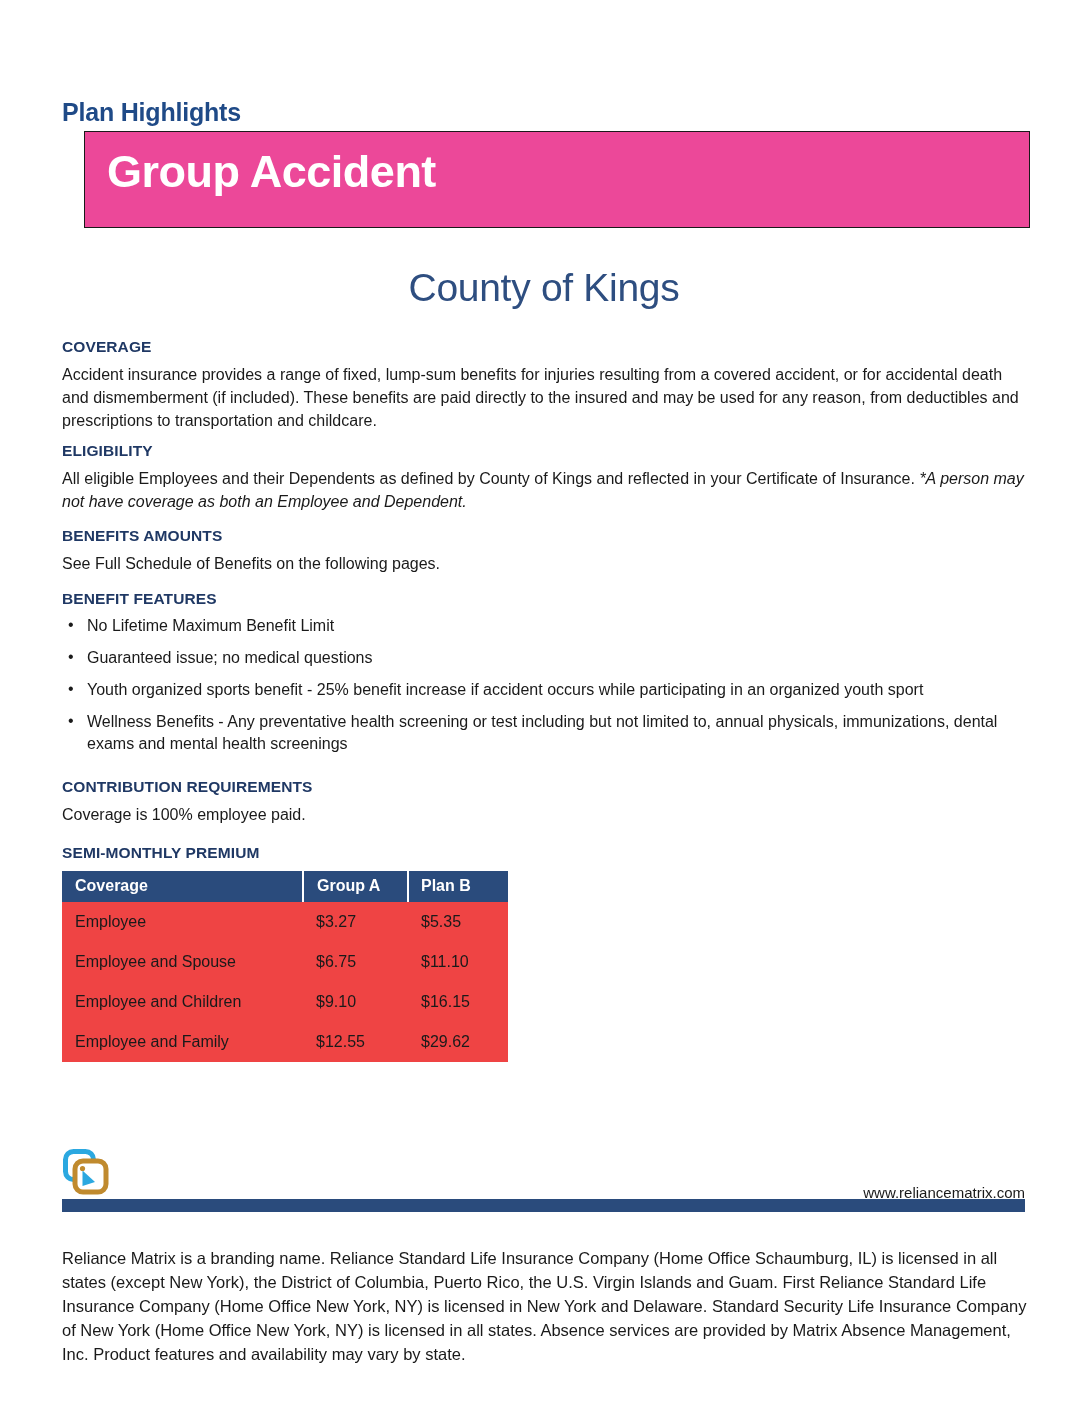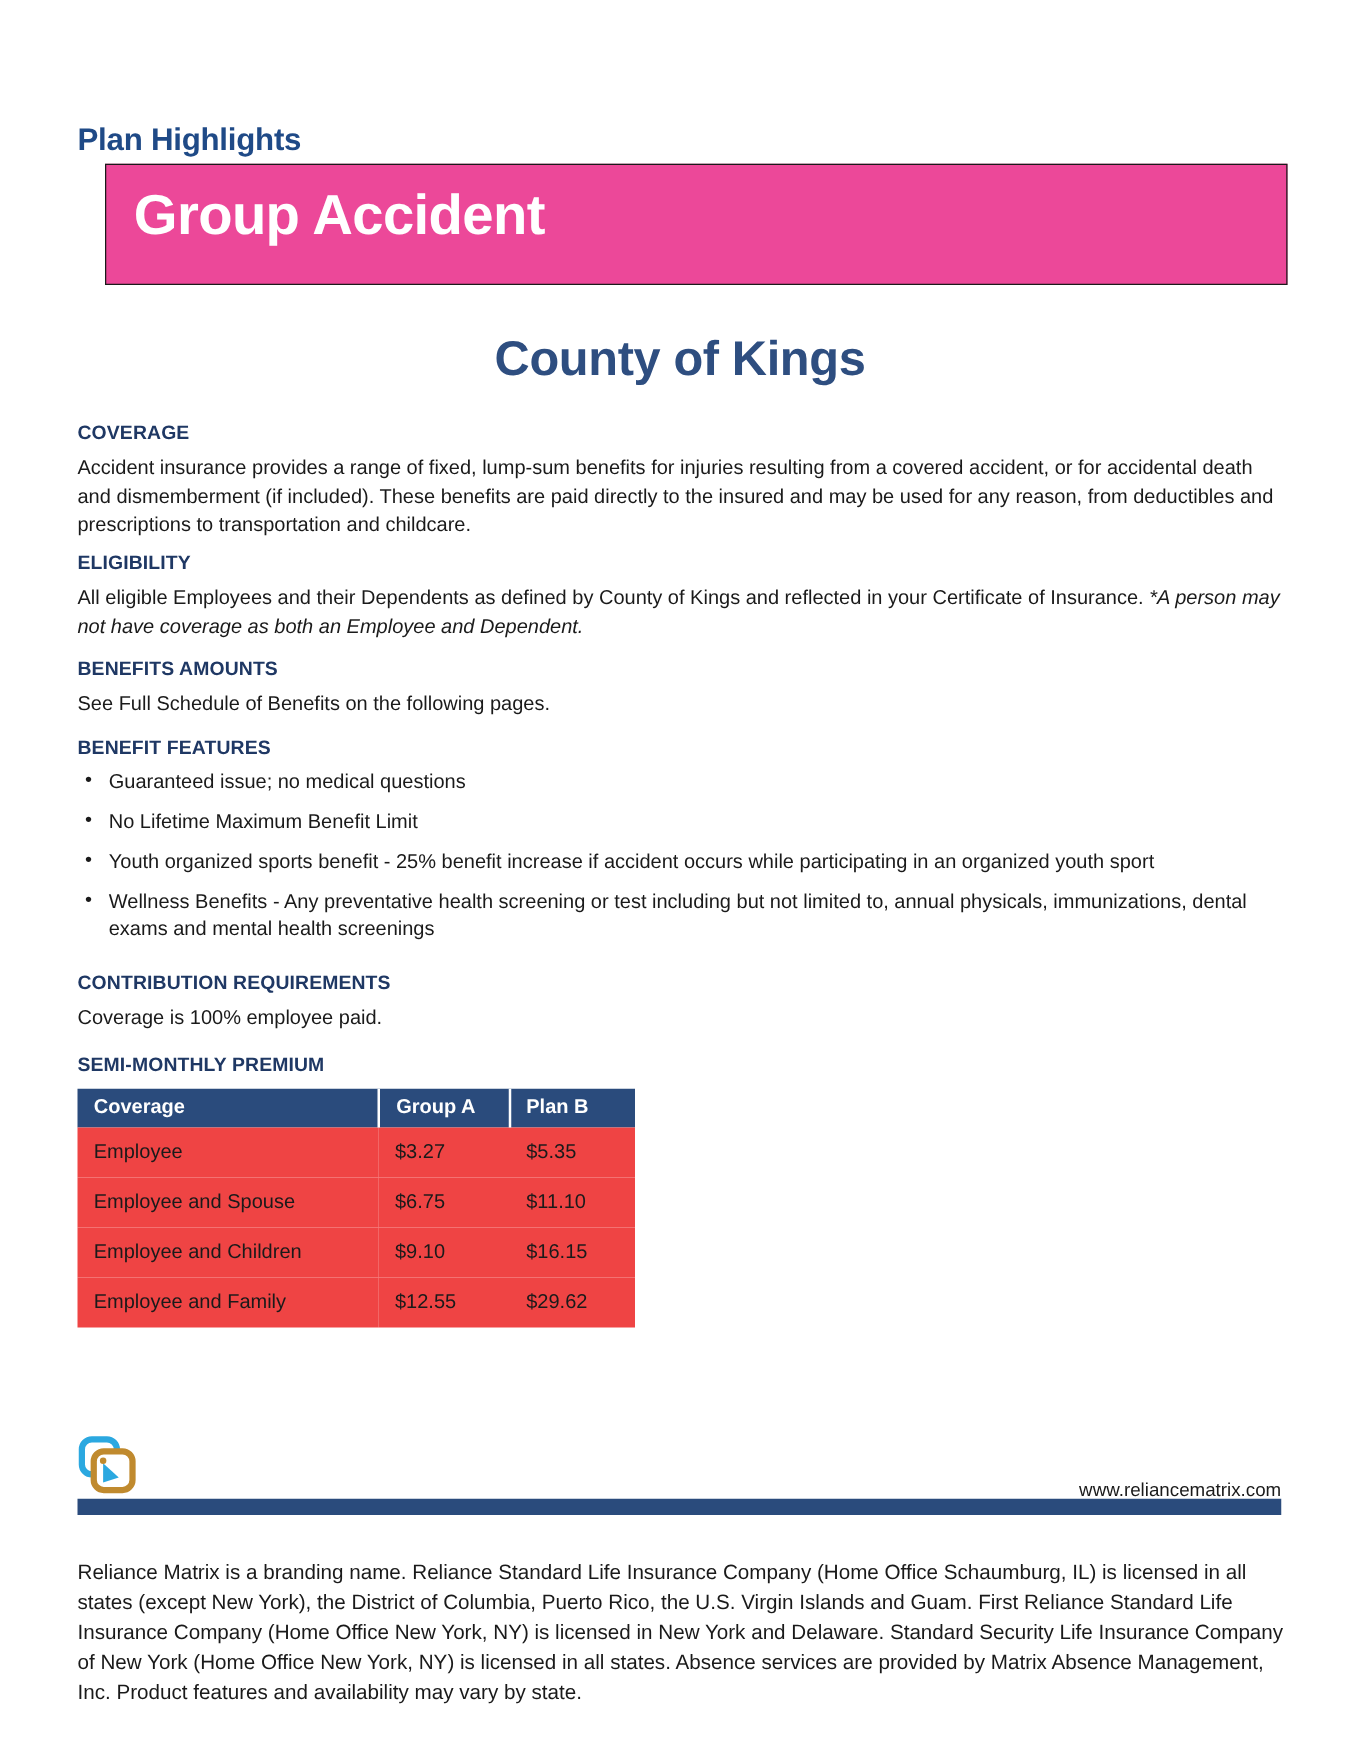--- a/index.html
+++ b/index.html
@@ -60,21 +60,21 @@
   }
 
   .doc-title {
     position: absolute;
     left: 0;
     top: 253px;
     width: 1088px;
     text-align: center;
     font-size: 39px;
     color: #2E4E80;
-    font-weight: bold;
+    font-weight: normal;
     letter-spacing: -0.3px;
   }
 
   
   .section-head {
     font-size: 15.5px;
     font-weight: bold;
     color: #1F3864;
     letter-spacing: 0.1px;
     margin: 0 0 7px 0;
@@ -231,22 +231,22 @@
   </div>
 
   <div class="sec" id="sec-benefits">
     <div class="section-head">BENEFITS AMOUNTS</div>
     <p class="body-text">See Full Schedule of Benefits on the following pages.</p>
   </div>
 
   <div class="sec" id="sec-features">
     <div class="section-head">BENEFIT FEATURES</div>
     <ul class="features">
+      <li>No Lifetime Maximum Benefit Limit</li>
       <li>Guaranteed issue; no medical questions</li>
-      <li>No Lifetime Maximum Benefit Limit</li>
       <li>Youth organized sports benefit - 25% benefit increase if accident occurs while participating in an organized youth sport</li>
       <li>Wellness Benefits - Any preventative health screening or test including but not limited to, annual physicals, immunizations, dental exams and mental health screenings</li>
     </ul>
   </div>
 
   <div class="sec" id="sec-contrib">
     <div class="section-head">CONTRIBUTION REQUIREMENTS</div>
     <p class="body-text">Coverage is 100% employee paid.</p>
   </div>
 

